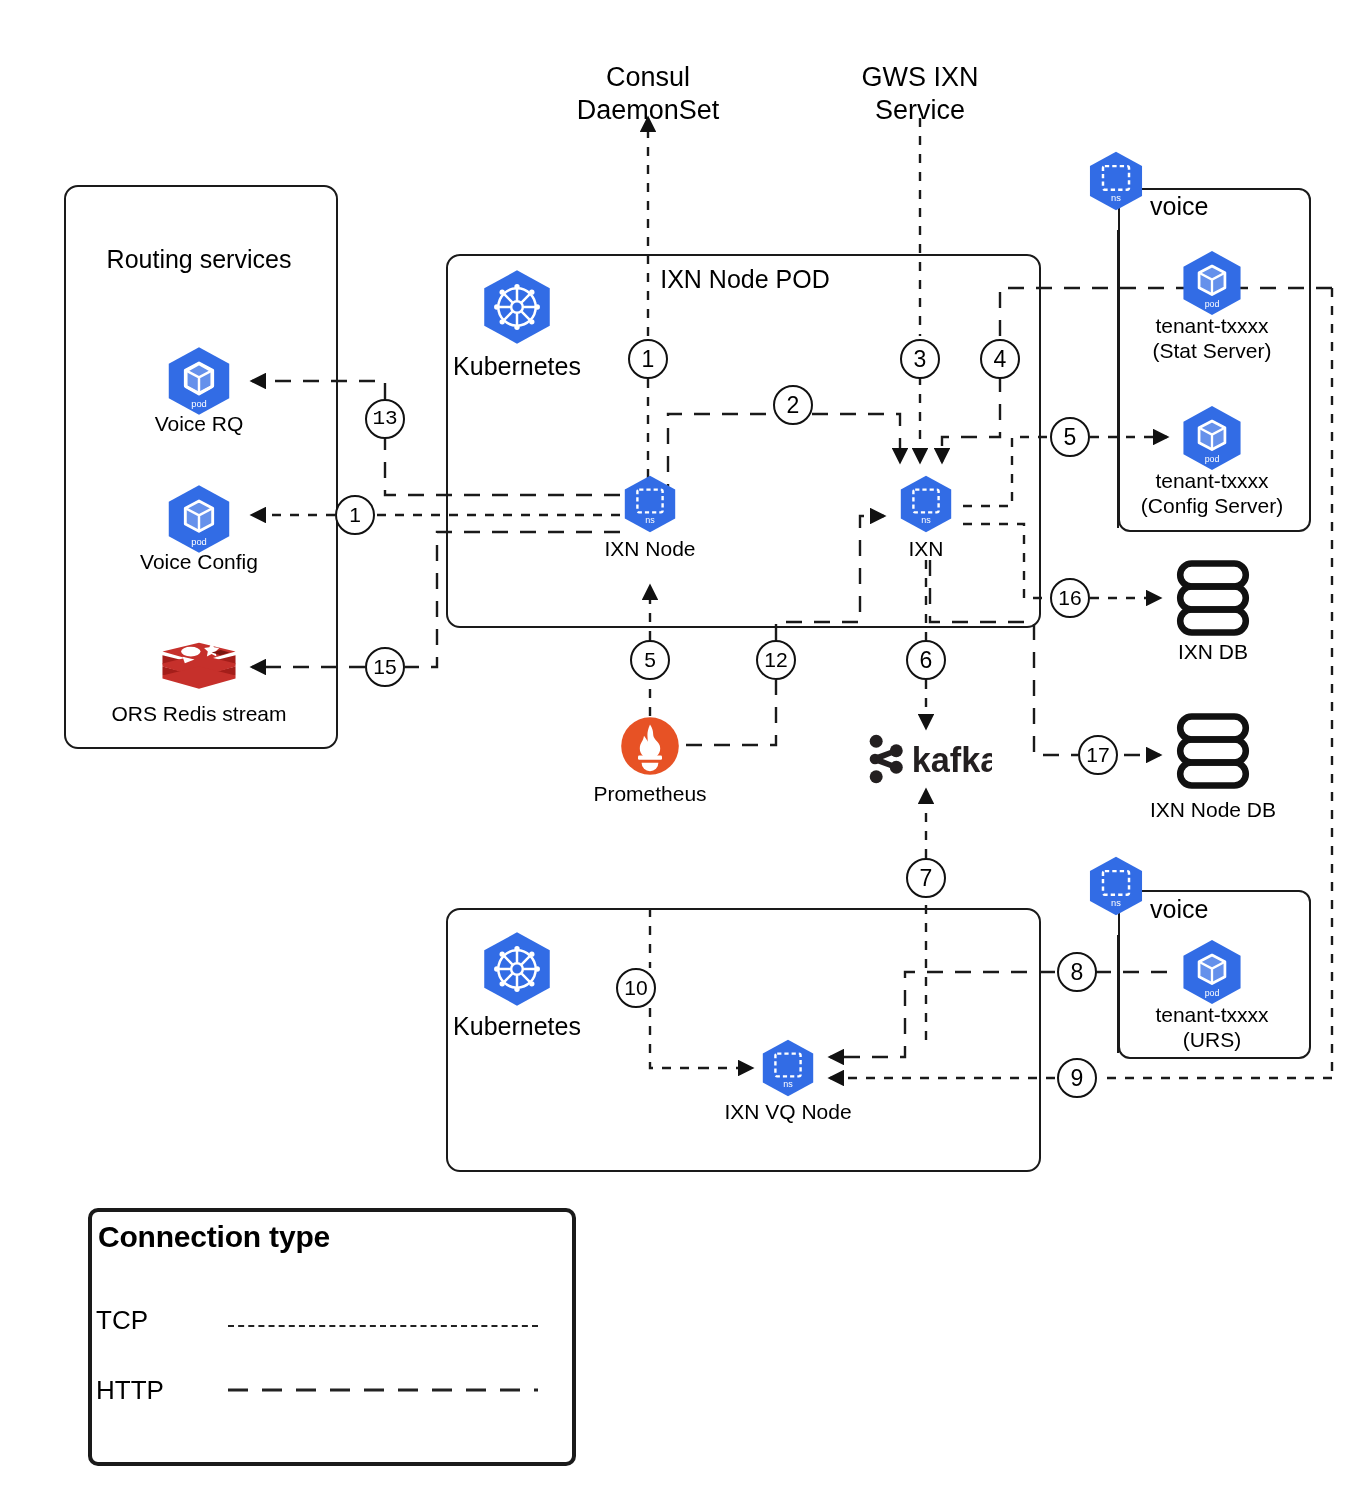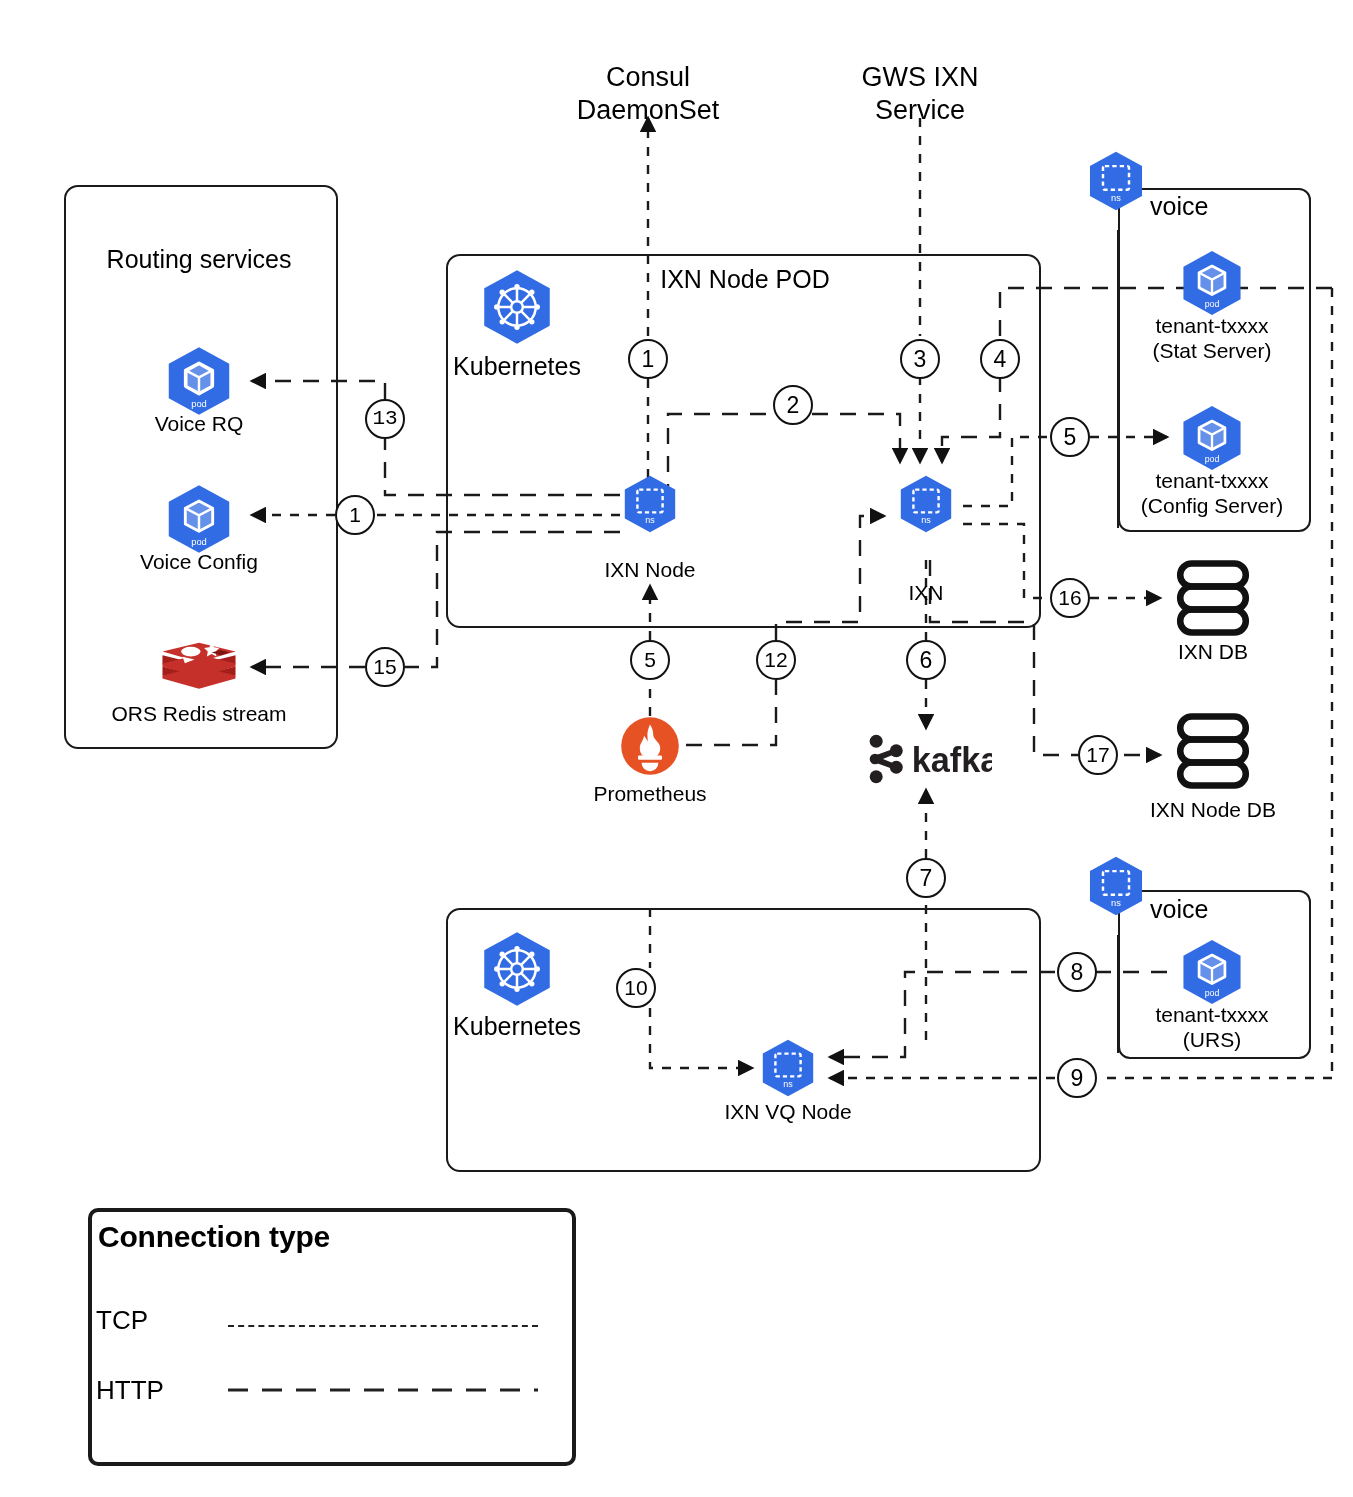--- a/index.html
+++ b/index.html
@@ -243,30 +243,30 @@
   </div>
   <div class="nodelabel" style="left:427px; top:352px; width:180px; font-size:25px;">Kubernetes</div>
 
   <div class="hexicon" style="left:620px; top:474px; width:60px; height:60px;">
     <svg viewBox="0 0 100 100" width="60" height="60">
       <polygon points="50,3 92,26 92,74 50,97 8,74 8,26" fill="#326CE5"></polygon>
       <rect x="29" y="26" width="42" height="38" fill="none" stroke="#ffffff" stroke-width="4" stroke-dasharray="7 5" rx="3"></rect>
       <text x="50" y="82" font-family="Liberation Sans, sans-serif" font-size="15" fill="#ffffff" text-anchor="middle">ns</text>
     </svg>
   </div>
-  <div class="nodelabel" style="left:575px; top:558px; width:150px;">IXN Node</div>
+  <div class="nodelabel" style="left:575px; top:537px; width:150px;">IXN Node</div>
 
   <div class="hexicon" style="left:896px; top:474px; width:60px; height:60px;">
     <svg viewBox="0 0 100 100" width="60" height="60">
       <polygon points="50,3 92,26 92,74 50,97 8,74 8,26" fill="#326CE5"></polygon>
       <rect x="29" y="26" width="42" height="38" fill="none" stroke="#ffffff" stroke-width="4" stroke-dasharray="7 5" rx="3"></rect>
       <text x="50" y="82" font-family="Liberation Sans, sans-serif" font-size="15" fill="#ffffff" text-anchor="middle">ns</text>
     </svg>
   </div>
-  <div class="nodelabel" style="left:866px; top:537px; width:120px;margin-top:44px;">IXN</div>
+  <div class="nodelabel" style="left:866px; top:537px; width:120px;">IXN</div>
 
   <div class="group-box thin" style="left:1118px; top:188px; width:189px; height:340px;"></div>
   <div class="hexicon" style="left:1085px; top:150px; width:62px; height:62px;">
     <svg viewBox="0 0 100 100" width="62" height="62">
       <polygon points="50,3 92,26 92,74 50,97 8,74 8,26" fill="#326CE5"></polygon>
       <rect x="29" y="26" width="42" height="38" fill="none" stroke="#ffffff" stroke-width="4" stroke-dasharray="7 5" rx="3"></rect>
       <text x="50" y="82" font-family="Liberation Sans, sans-serif" font-size="15" fill="#ffffff" text-anchor="middle">ns</text>
     </svg>
   </div>
   <div class="nodelabel" style="left:1150px; top:192px; width:110px; text-align:left; font-size:25px;">voice</div>

